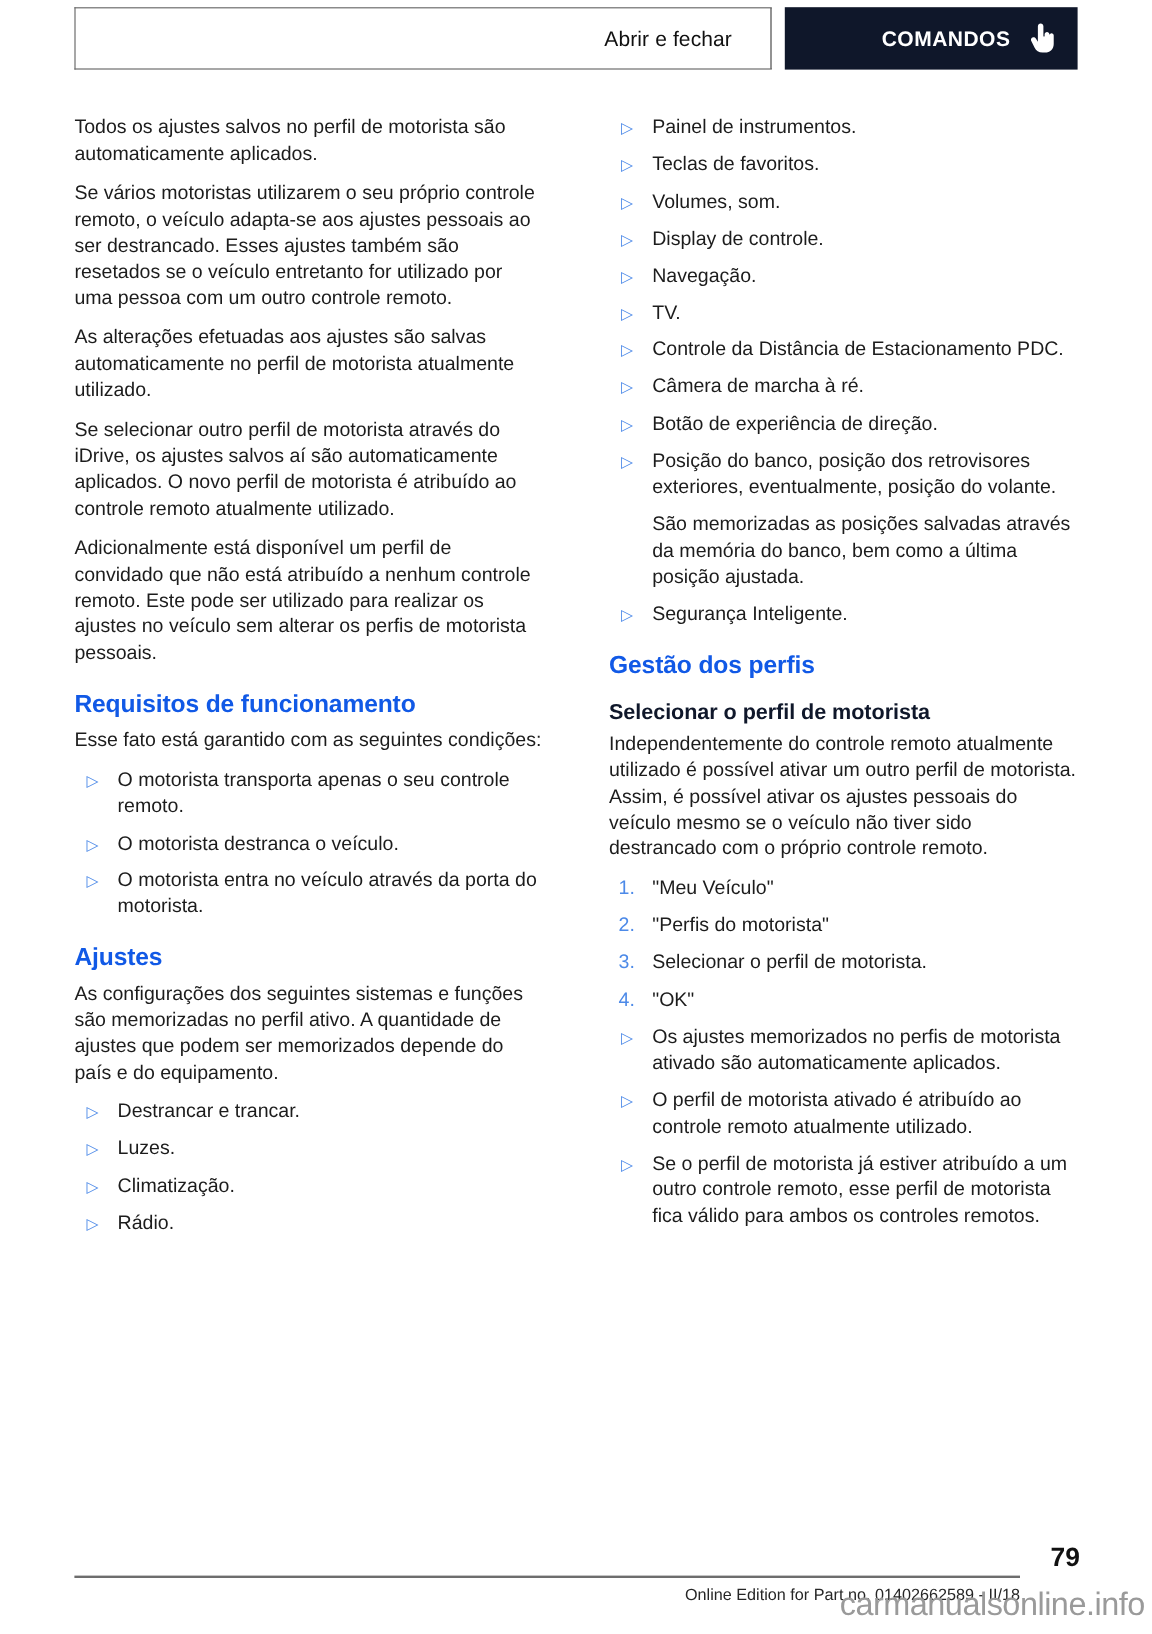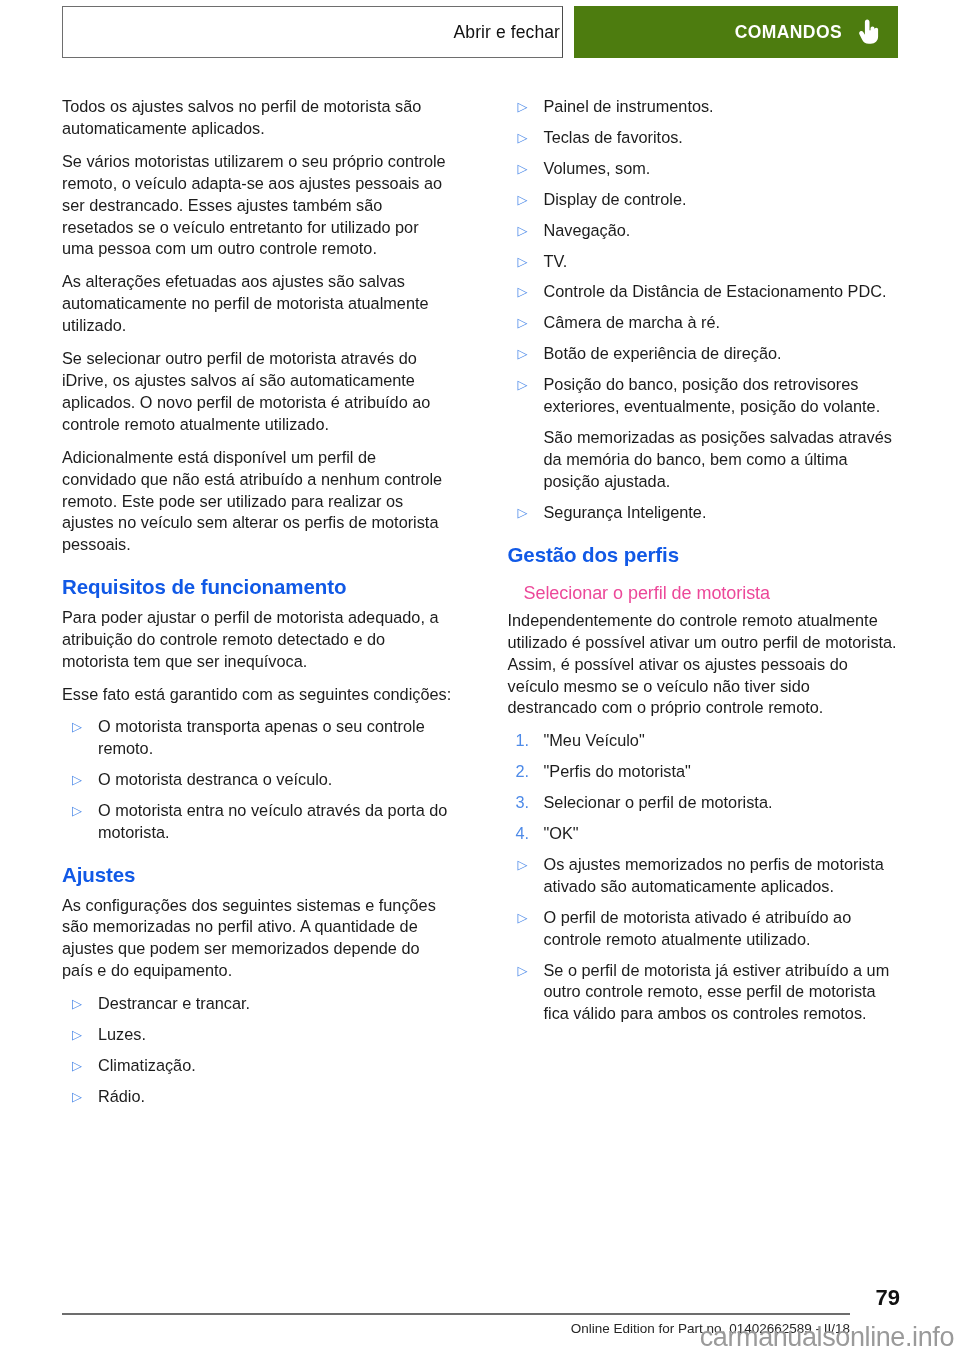--- a/index.html
+++ b/index.html
@@ -27,32 +27,32 @@
     align-items: stretch;
   }
   #header-crumb-box {
     flex: 1 1 auto;
     border: 1px solid #6e6e6e;
     border-right: 1.5px solid #4a4a4a;
     box-sizing: border-box;
     display: flex;
     align-items: center;
     justify-content: flex-end;
-    padding-right: 2px;
+    padding-right: 32px;
     background: #fff;
   }
   #header-crumb-label {
     font-size: 17.5px;
     color: #111;
     letter-spacing: 0.1px;
   }
   #header-tab {
-    width: 324px;
+    width: 244px;
     margin-left: 11px;
-    background: #4d7c0f;
+    background: #0f172a;
     display: flex;
     align-items: center;
     justify-content: flex-end;
     padding-right: 18px;
     box-sizing: border-box;
   }
   #header-tab-label {
     color: #ffffff;
     font-size: 17.5px;
     font-weight: bold;
@@ -88,24 +88,24 @@
 
   h2.heading {
     margin: 19px 0 7px 0;
     font-size: 20.5px;
     font-weight: bold;
     color: #1159e6;
     line-height: 1.2;
     letter-spacing: -0.1px;
   }
   h3.subheading {
-    margin: 16px 0 5px 16px;
+    margin: 16px 0 5px 0;
     font-size: 18px;
-    font-weight: normal;
-    color: #ec4899;
+    font-weight: bold;
+    color: #0f172a;
     line-height: 1.2;
     letter-spacing: -0.05px;
   }
 
   ul.bullets, ol.numbers {
     list-style: none;
     margin: 0 0 0 0;
     padding: 0;
   }
   li.bullet-item, li.number-item {
@@ -198,21 +198,20 @@
 
   <div class="column" id="left-column">
 
     <p class="body-text">Todos os ajustes salvos no perfil de motorista são automaticamente aplicados.</p>
     <p class="body-text">Se vários motoristas utilizarem o seu próprio controle remoto, o veículo adapta-se aos ajustes pessoais ao ser destrancado. Esses ajustes também são resetados se o veículo entretanto for utilizado por uma pessoa com um outro controle remoto.</p>
     <p class="body-text">As alterações efetuadas aos ajustes são salvas automaticamente no perfil de motorista atualmente utilizado.</p>
     <p class="body-text">Se selecionar outro perfil de motorista através do iDrive, os ajustes salvos aí são automaticamente aplicados. O novo perfil de motorista é atribuído ao controle remoto atualmente utilizado.</p>
     <p class="body-text">Adicionalmente está disponível um perfil de convidado que não está atribuído a nenhum controle remoto. Este pode ser utilizado para realizar os ajustes no veículo sem alterar os perfis de motorista pessoais.</p>
 
     <h2 class="heading">Requisitos de funcionamento</h2>
-    <p class="body-text">Para poder ajustar o perfil de motorista adequado, a atribuição do controle remoto detectado e do motorista tem que ser inequívoca.</p>
     <p class="body-text">Esse fato está garantido com as seguintes condições:</p>
 
     <ul class="bullets">
       <li class="bullet-item">
         <span class="marker">▷</span>
         <span>O motorista transporta apenas o seu controle remoto.</span>
       </li>
       <li class="bullet-item">
         <span class="marker">▷</span>
         <span>O motorista destranca o veículo.</span>

